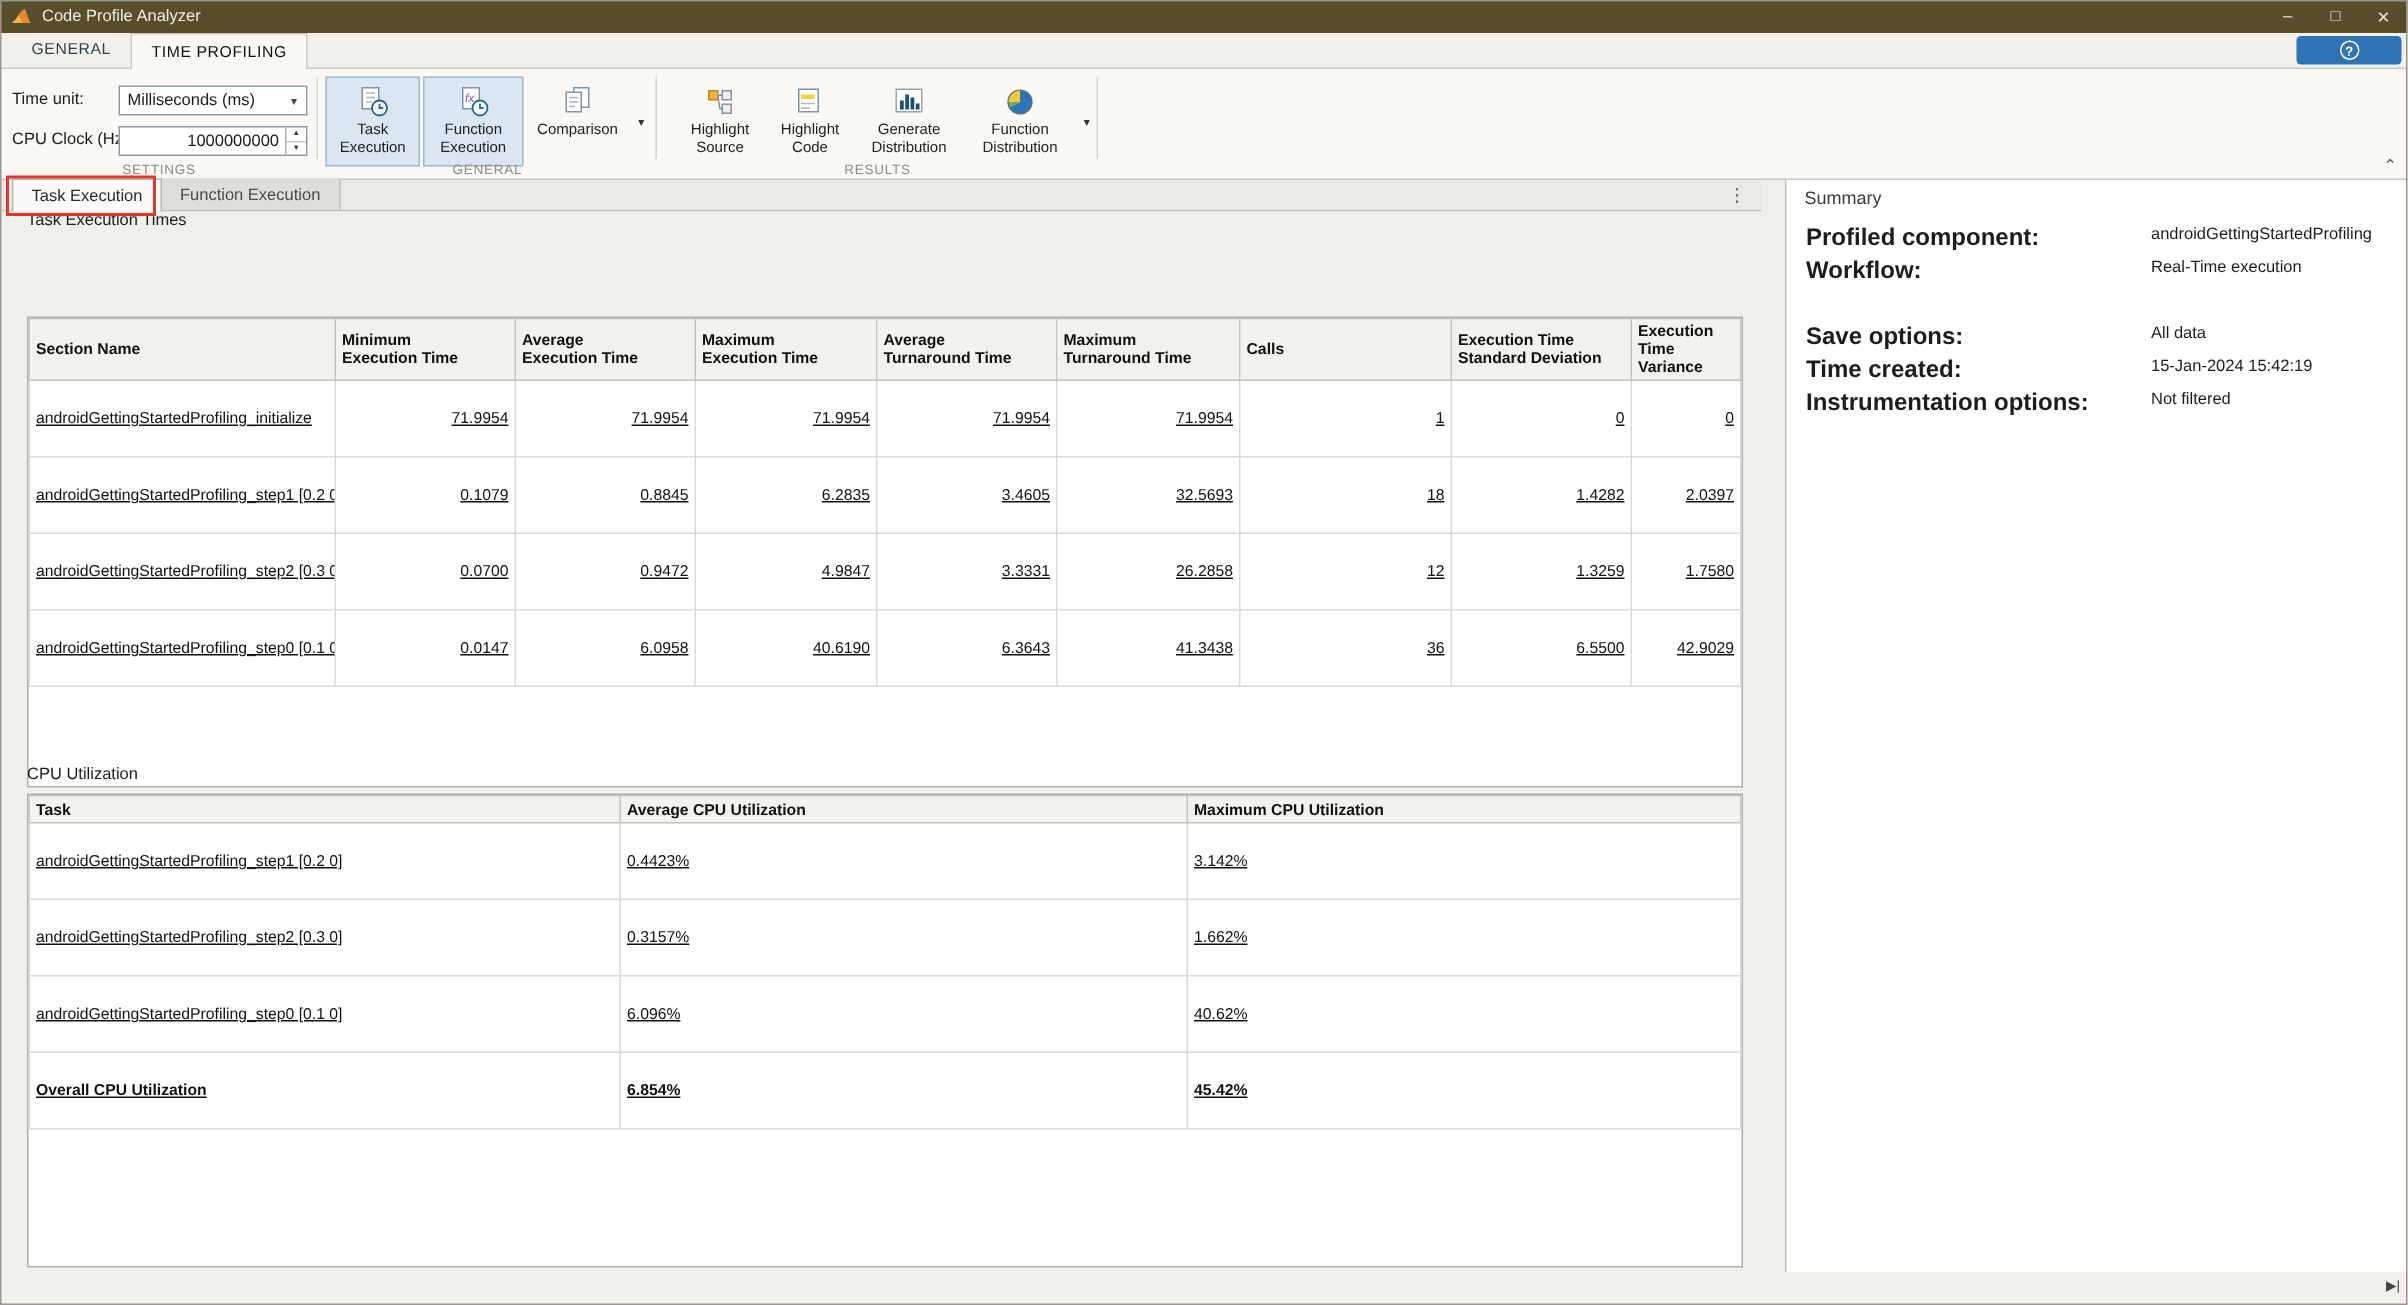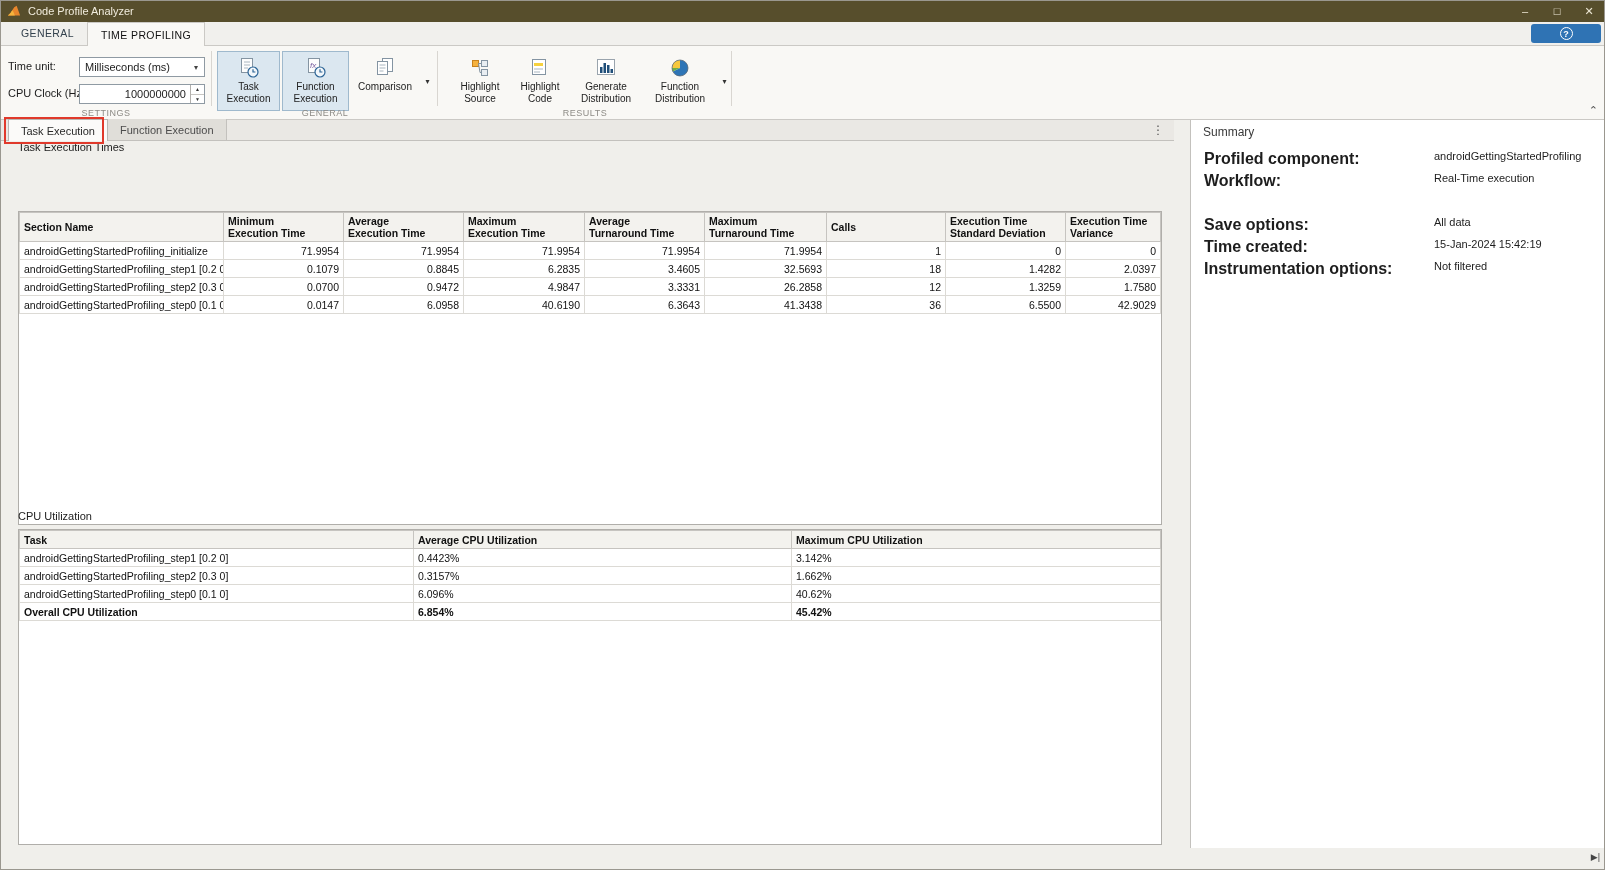--- a/index.html
+++ b/index.html
@@ -75,28 +75,28 @@
   .section-label { position:absolute; font-size:11px; color:#1c1c1c; }
   .lbl-task { left:18px; top:0; }
   .lbl-cpu { left:18px; top:369px; }
   .tablebox { position:absolute; background:#fff; border:1px solid #b0aeaa; overflow:hidden; }
   .box-task { left:18px; top:26px; width:1144px; height:314px;margin-top:44px; }
   .box-cpu  { left:18px; top:388px; width:1144px; height:316px; }
   table { border-collapse:collapse; width:100%; table-layout:fixed; }
   th { background:#f3f2ee; font-size:10.5px; font-weight:bold; text-align:left;
     padding:2px 4px; border:1px solid #c6c4c0; white-space:pre-line; height:29px;
     vertical-align:middle; color:#111; overflow:hidden; }
-  td { font-size:10.5px; padding:1px 4px; border:1px solid #dcdad5; height:18px;
-    line-height:14px; color:#111; white-space:nowrap; overflow:hidden; }
+  td { font-size:10.5px; padding:18px 4px; border:1px solid #dcdad5; height:18px;
+    line-height:14px; color:#111; white-space:nowrap; overflow:hidden;text-decoration:underline; }
   #task-table td:not(:first-child) { text-align:right; }
   tr.bold td { font-weight:bold; }
   #task-table th:nth-child(1){width:204px;} #task-table th:nth-child(2){width:120px;}
   #task-table th:nth-child(3){width:120px;} #task-table th:nth-child(4){width:121px;}
   #task-table th:nth-child(5){width:120px;} #task-table th:nth-child(6){width:122px;}
-  #task-table th:nth-child(7){width:119px;} #task-table th:nth-child(8){width:120px;}
+  #task-table th:nth-child(7){width:141px;} #task-table th:nth-child(8){width:120px;}
   #cpu-table th{height:18px;}
   #cpu-table th:nth-child(1){width:394px;} #cpu-table th:nth-child(2){width:378px;}
 
   
   .rightpanel { position:absolute; left:1190px; top:120px; width:431px; height:728px;
     background:#fff; border-left:1px solid #c3c1bd; }
   .panel-header { position:absolute; left:12px; top:5px; font-size:12px; color:#3a3a3a; }
   .rightpanel .dots { right:9px; top:5px; }
   .field { position:absolute; left:13px; width:412px; height:16px; }
   .f-label { font-size:16px; font-weight:bold; color:#1d1d1d; }

